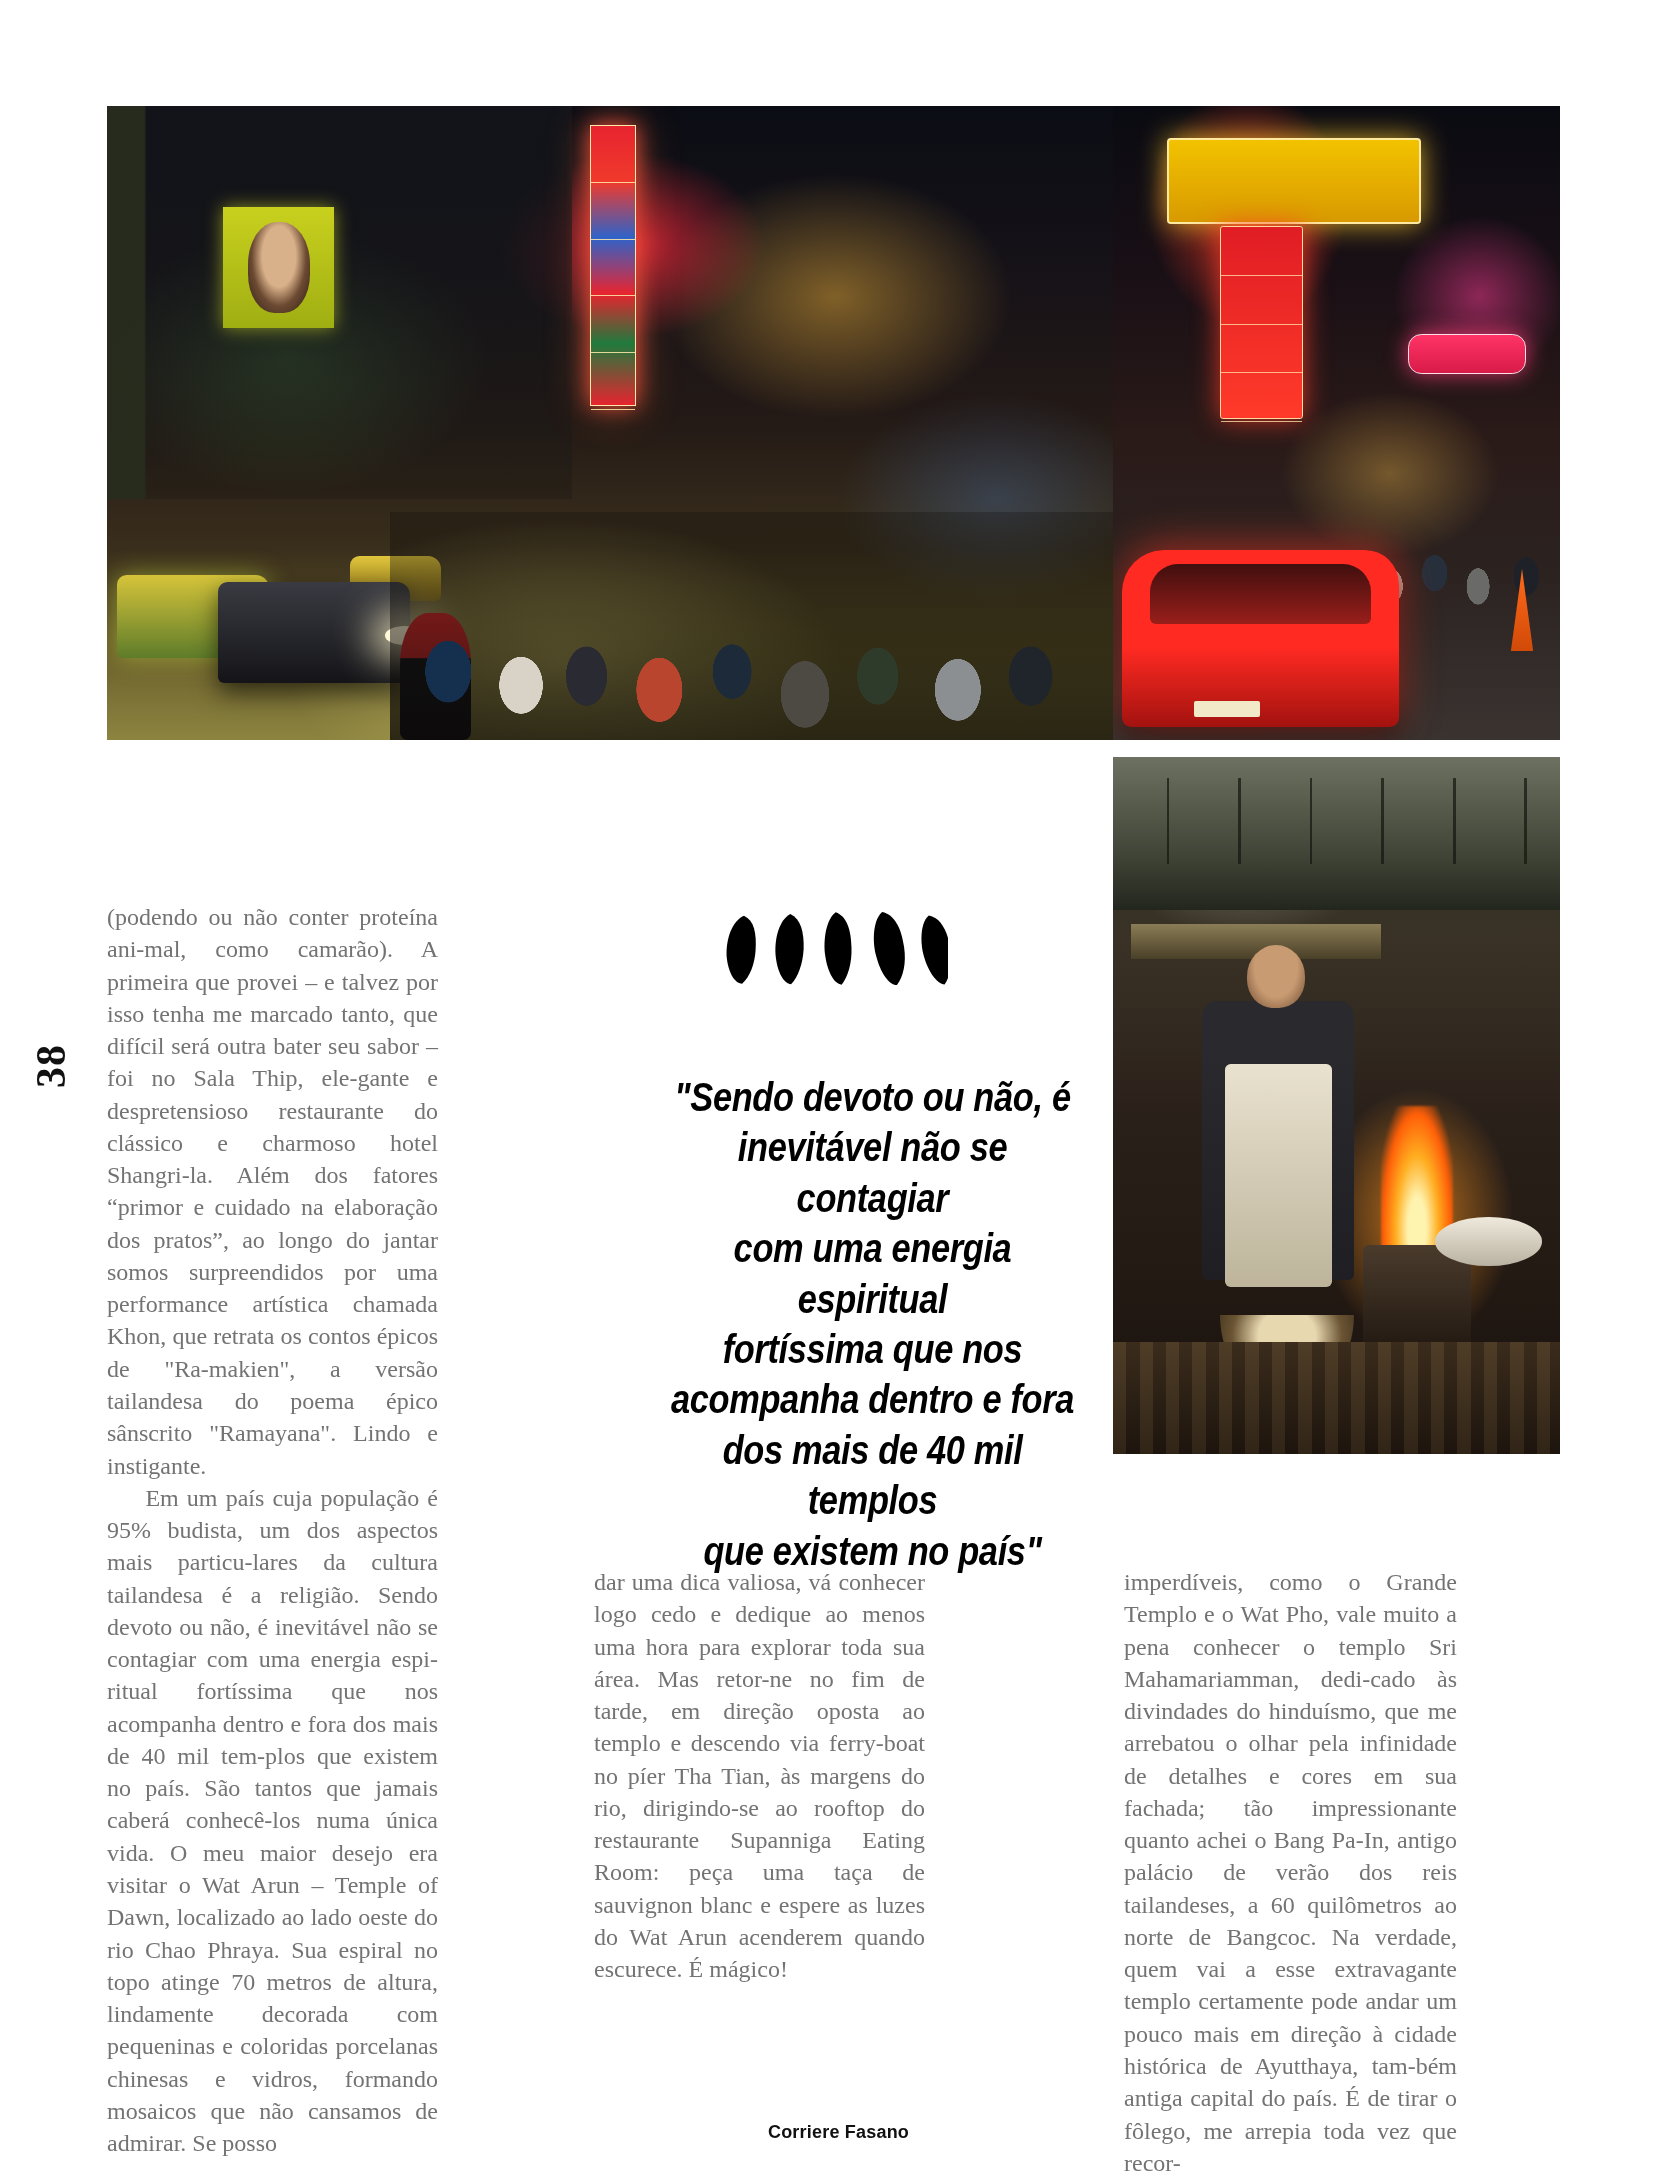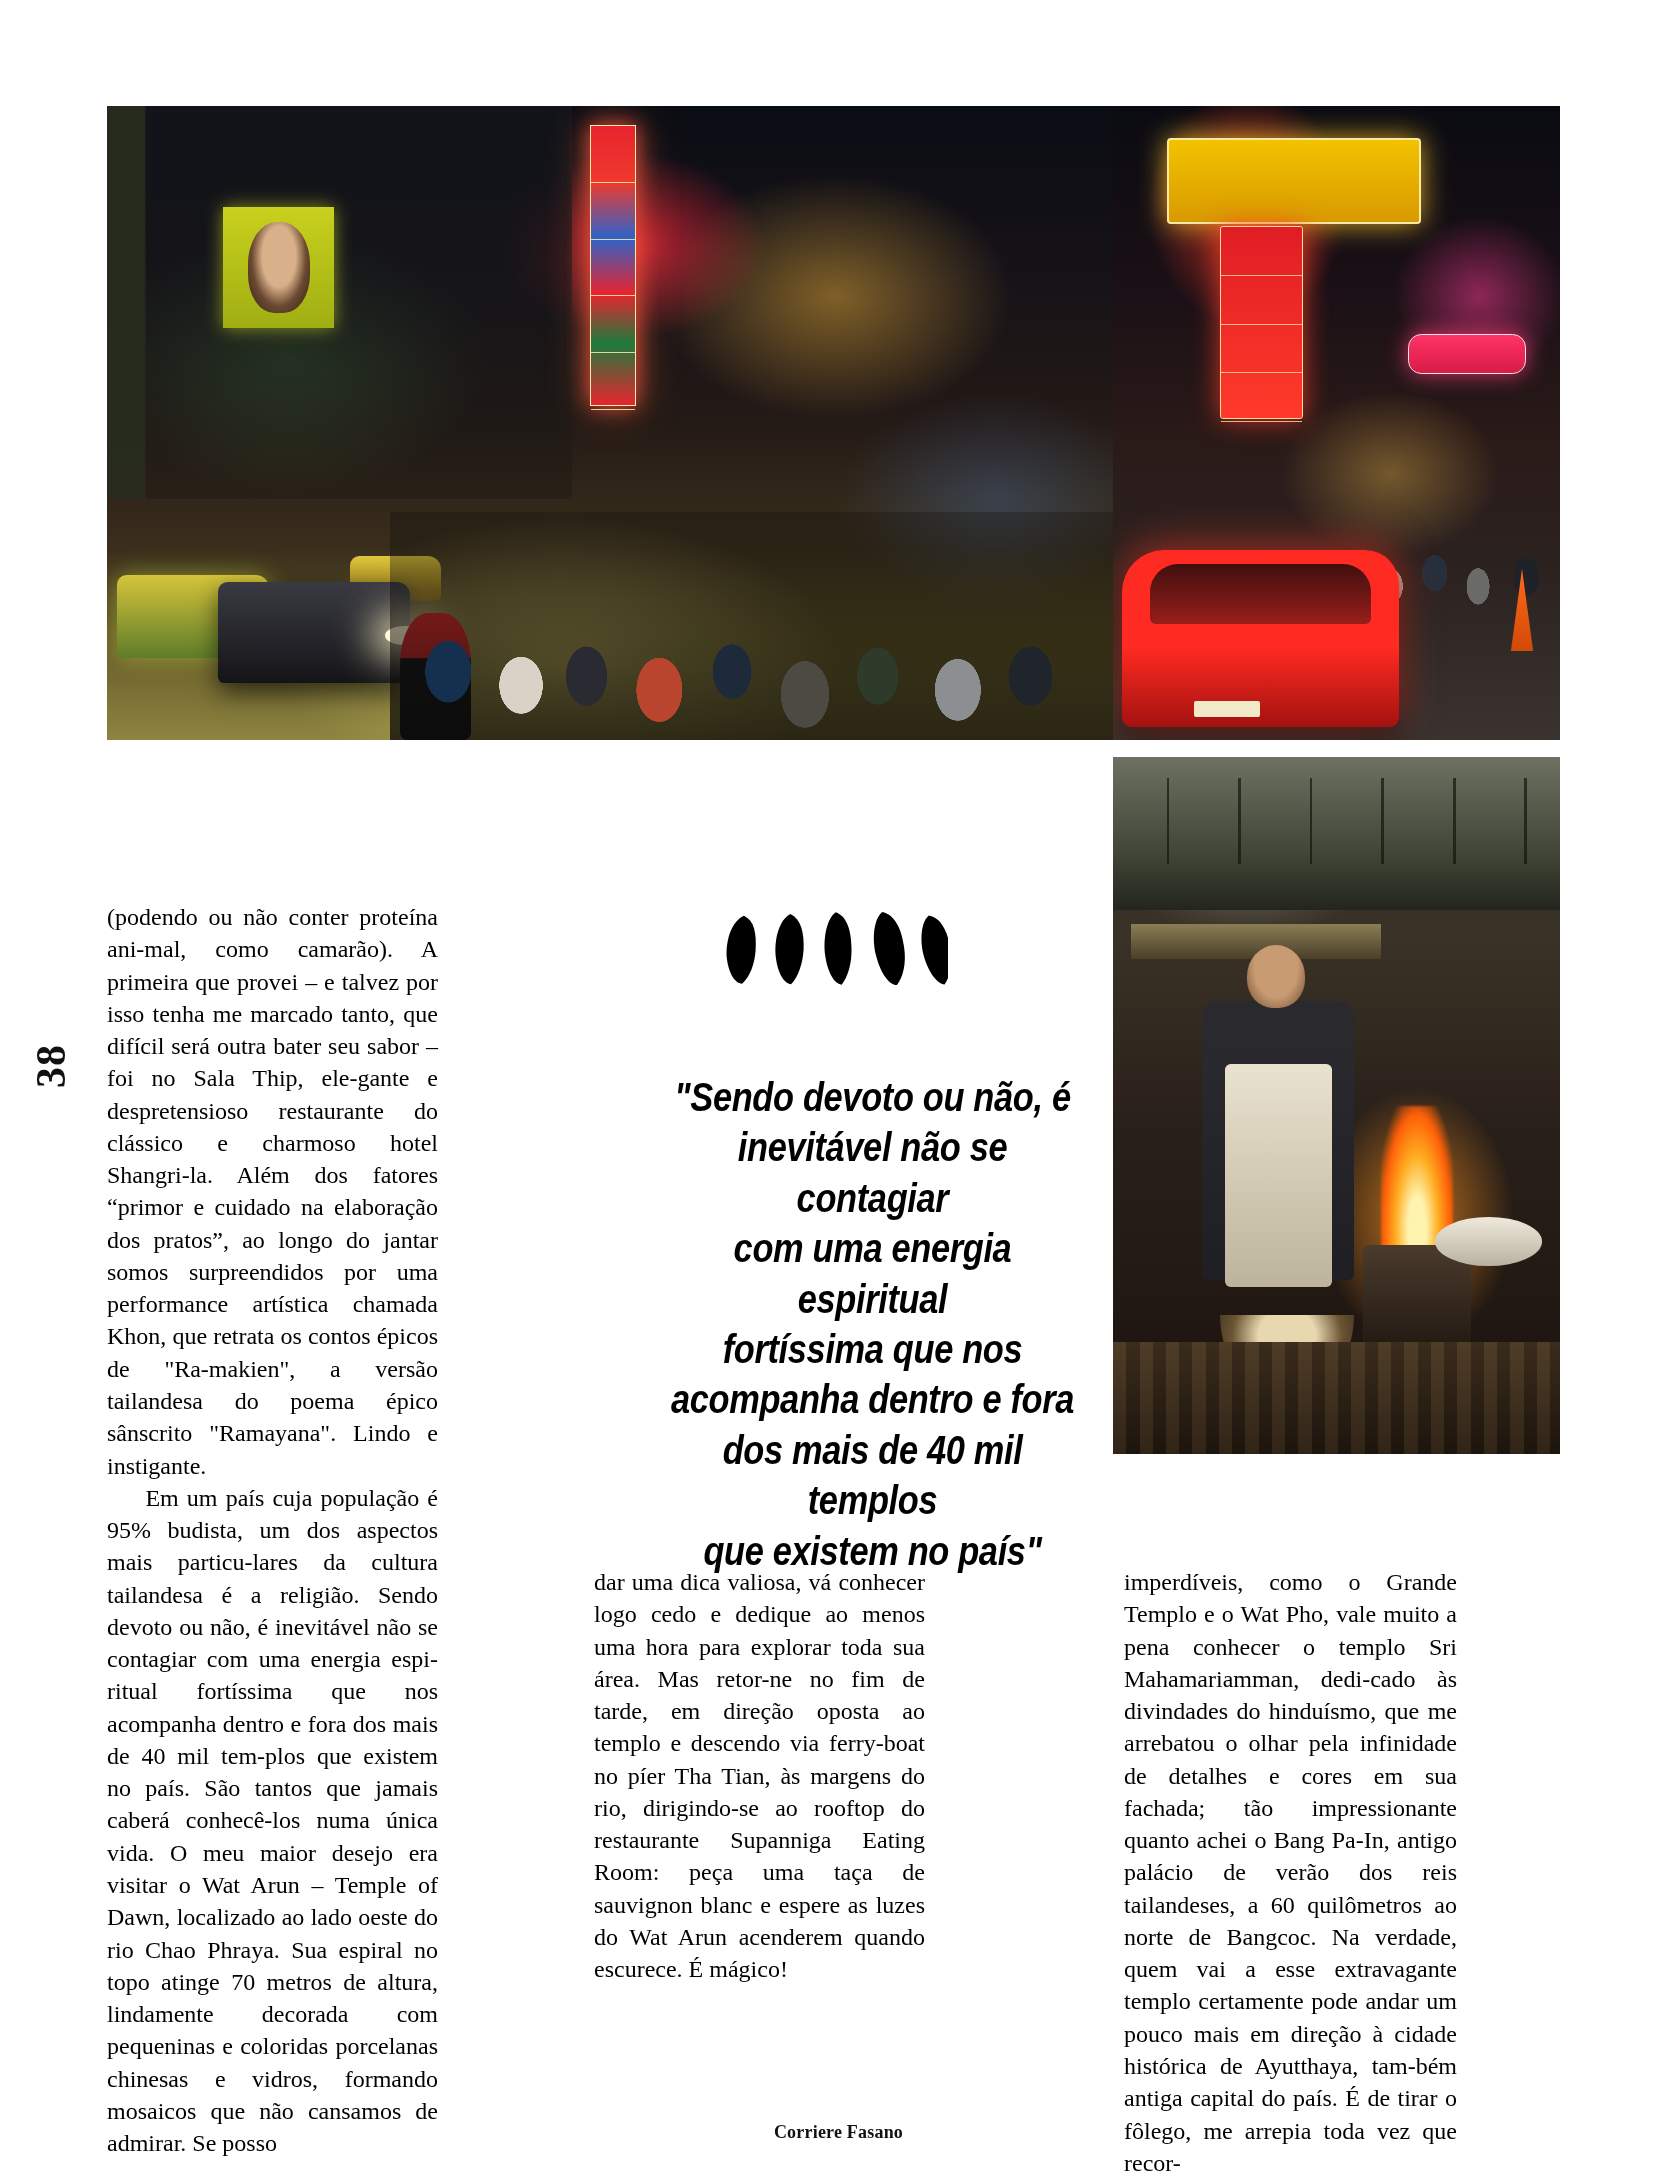--- a/index.html
+++ b/index.html
@@ -204,42 +204,42 @@
     font-weight:700;font-style:italic;
     font-size:40px;line-height:1.26;text-align:center;
     letter-spacing:-0.4px;color:#000;
     transform:scaleX(.86);transform-origin:center top;
   }
 
   
   .col{
     position:absolute;
     font-family:"Liberation Serif",serif;
-    font-size:24px;line-height:1.345;color:#000000;
+    font-size:24px;line-height:1.345;color:#737373;
     text-align:justify;
     hyphens:manual;
   }
   .col p{margin:0;}
   .col p + p{text-indent:1.6em;}
 
   #col-left{left:107px;top:901px;width:331px;}
   #col-mid{left:594px;top:1566px;width:331px;}
   #col-right{left:1124px;top:1566px;width:333px;}
 
   
   .caption{
     position:absolute;left:132px;top:2033px;width:445px;
     font-family:"Liberation Sans Narrow","Liberation Sans",sans-serif;
     font-size:13.7px;line-height:1.25;color:#111;letter-spacing:0.1px;
   }
 
   
   .footer{
     position:absolute;left:0;right:0;top:2122px;text-align:center;
-    font-family:Liberation Serif, serif;
+    font-family:Liberation Sans, sans-serif;
     font-weight:700;font-size:18px;letter-spacing:0.2px;color:#111;
   }
 </style>
 </head>
 <body>
 
 <div class="page">
 
   <div class="folio">38</div>
 

